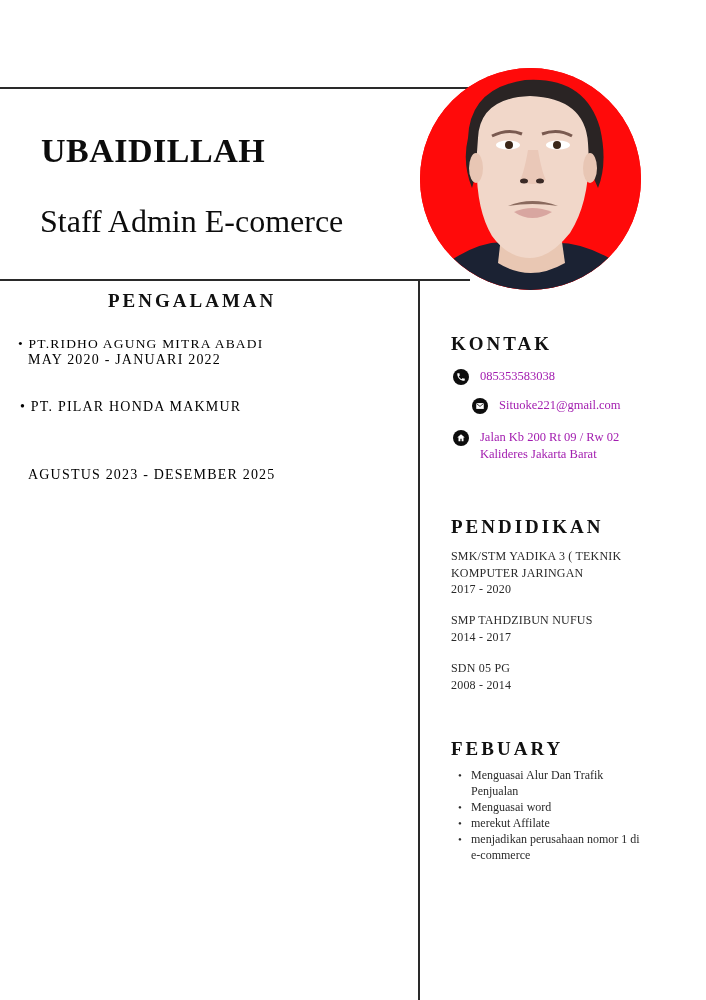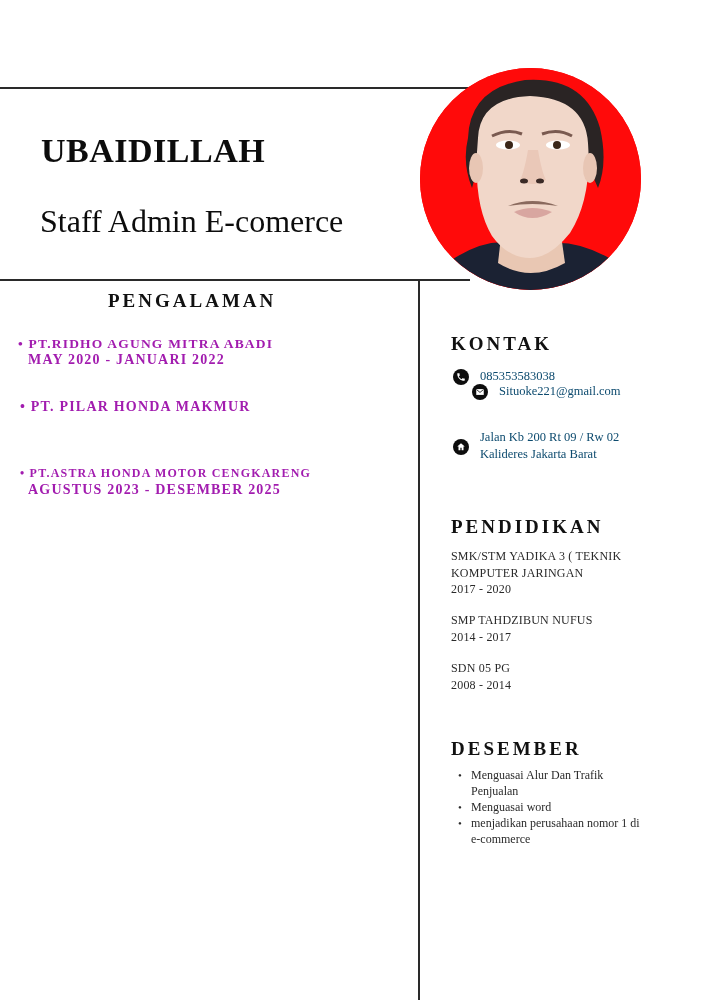--- a/index.html
+++ b/index.html
@@ -10,47 +10,47 @@
     .hline-mid { position: absolute; left: 0; top: 279px; width: 470px; height: 2px; background: #2a2a2a; }
     .vline { position: absolute; left: 418px; top: 280px; width: 2px; height: 720px; background: #2a2a2a; }
 
     .name { position: absolute; left: 41px; top: 132px; font-size: 34px; font-weight: bold; letter-spacing: 0.5px; color: #0c0c0c; }
     .job-title { position: absolute; left: 40px; top: 203px; font-size: 32px; font-weight: normal; color: #0c0c0c; }
 
     .photo { position: absolute; left: 420px; top: 68px; width: 221px; height: 222px; border-radius: 50%; overflow: hidden; background: #ff0a0a; }
     .photo svg { width: 100%; height: 100%; display: block; }
 
     .exp-heading { position: absolute; left: 108px; top: 290px; font-size: 19px; font-weight: bold; letter-spacing: 3px; color: #111; }
-    .exp-item { position: absolute; font-weight: bold; color: #a21caf; letter-spacing: 1.2px; }
+    .exp-item { position: absolute; font-weight: normal; color: #000000; letter-spacing: 1.2px; }
     .exp-item .company { display: block; white-space: nowrap; }
     .exp-item .period { display: block; white-space: nowrap; }
 
     .exp-1 { left: 18px; top: 336px; }
     .exp-1 .company { font-size: 13.5px; }
     .exp-1 .period { font-size: 14px; margin-left: 10px; margin-top: 0px; }
 
     .exp-2 { left: 20px; top: 399px; }
     .exp-2 .company { font-size: 14px; }
     .exp-2 .period { font-size: 14px; margin-left: 16px; margin-top: 7px; }
 
     .exp-3 { left: 20px; top: 466px; }
     .exp-3 .company { font-size: 12px; }
     .exp-3 .period { font-size: 14px; margin-left: 8px; margin-top: 1px; }
 
     .section-heading { position: absolute; left: 451px; font-size: 19px; font-weight: bold; letter-spacing: 3px; color: #111; }
     .h-kontak { top: 333px; }
     .h-pendidikan { top: 516px; }
     .h-keahlian { top: 738px; }
 
-    .contact-row { position: absolute; left: 453px; display: flex; align-items: center; font-size: 12.5px; color: #0c4a6e; }
+    .contact-row { position: absolute; left: 453px; display: flex; align-items: flex-start; font-size: 12.5px; color: #a21caf; }
     .contact-row .icon { width: 16px; height: 16px; border-radius: 50%; background: #0d0d0d; display: flex; align-items: center; justify-content: center; margin-right: 11px; flex-shrink: 0; margin-top: 1px; }
     .contact-row .icon svg { width: 10px; height: 10px; display: block; }
     .contact-row .text { line-height: 17px; }
     .c-phone { top: 368px; }
-    .c-email { top: 383px; padding-left: 19px; }
+    .c-email { top: 397px; padding-left: 19px; }
     .c-address { top: 429px; }
 
     .edu { position: absolute; left: 451px; font-size: 12px; color: #2a2a2a; line-height: 16.5px; letter-spacing: 0.2px; }
     .edu span { display: block; }
     .edu-1 { top: 548px; }
     .edu-2 { top: 612px; }
     .edu-3 { top: 660px; }
 
     .skills { position: absolute; left: 458px; top: 767px; font-size: 12px; color: #2a2a2a; list-style: none; line-height: 16px; width: 190px; }
     .skills li { position: relative; padding-left: 13px; }
@@ -102,21 +102,20 @@
 <div class="exp-heading">PENGALAMAN</div>
 
 <div class="exp-item exp-1">
   <span class="company">• PT.RIDHO AGUNG MITRA ABADI</span>
   <span class="period">MAY 2020 - JANUARI 2022</span>
 </div>
 <div class="exp-item exp-2">
   <span class="company">• PT. PILAR HONDA MAKMUR</span>
 </div>
 <div class="exp-item exp-3">
-  <span class="company">• PT.ASTRA HONDA MOTOR CENGKARENG</span>
   <span class="period">AGUSTUS 2023 - DESEMBER 2025</span>
 </div>
 
 <div class="section-heading h-kontak">KONTAK</div>
 
 <div class="contact-row c-phone">
   <span class="icon">
     <svg viewBox="0 0 24 24">
         <path fill="#fff" d="M6.6 10.8a15.1 15.1 0 0 0 6.6 6.6l2.2-2.2c.3-.3.7-.4 1-.2 1.1.4 2.3.6 3.6.6.6 0 1 .4 1 1V20c0 .6-.4 1-1 1C10.6 21 3 13.4 3 4c0-.6.4-1 1-1h3.5c.6 0 1 .4 1 1 0 1.3.2 2.5.6 3.6.1.3 0 .7-.2 1L6.6 10.8z"></path>
       </svg>
@@ -155,19 +154,20 @@
 </div>
 <div class="edu edu-2">
   <span>SMP TAHDZIBUN NUFUS</span>
   <span>2014 - 2017</span>
 </div>
 <div class="edu edu-3">
   <span>SDN 05 PG</span>
   <span>2008 - 2014</span>
 </div>
 
-<div class="section-heading h-keahlian">DESEMBER</div>
+<div class="section-heading h-keahlian">FEBUARY</div>
 
 <ul class="skills">
   <li>Menguasai Alur Dan Trafik Penjualan</li>
   <li>Menguasai word</li>
+  <li>merekut Affilate</li>
   <li>menjadikan perusahaan nomor 1 di e-commerce</li>
 </ul>
 
 </body></html>

